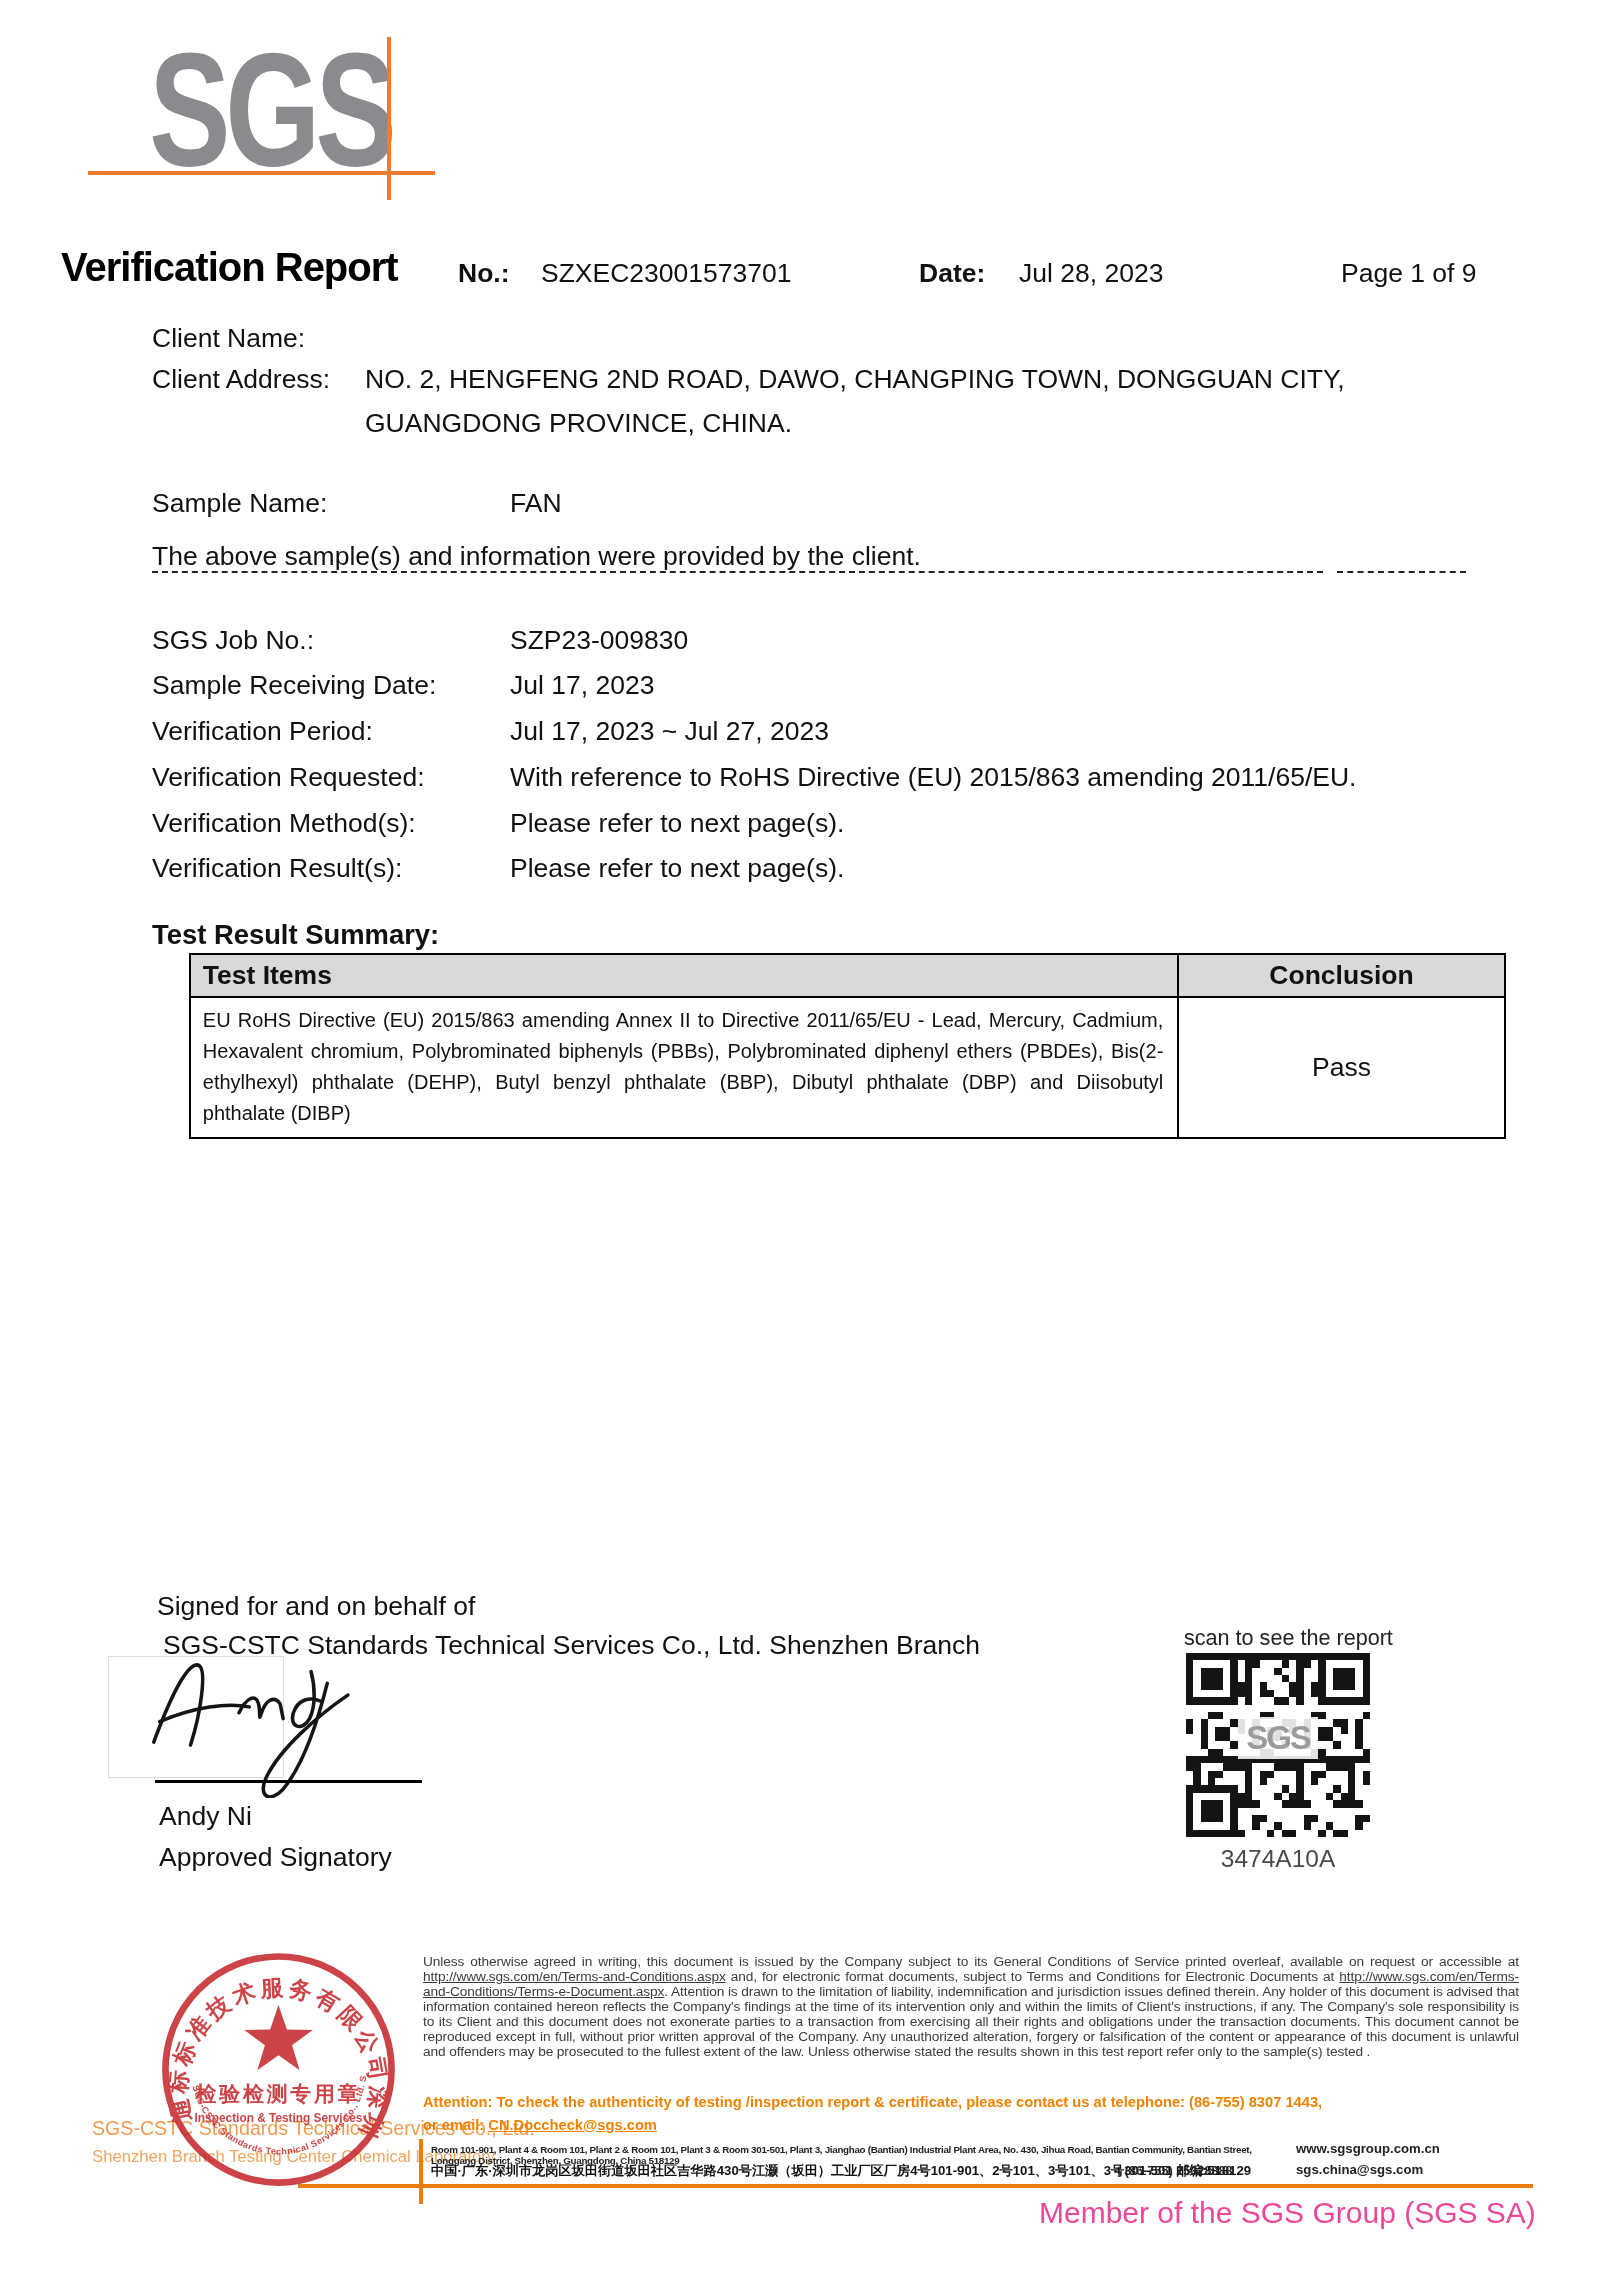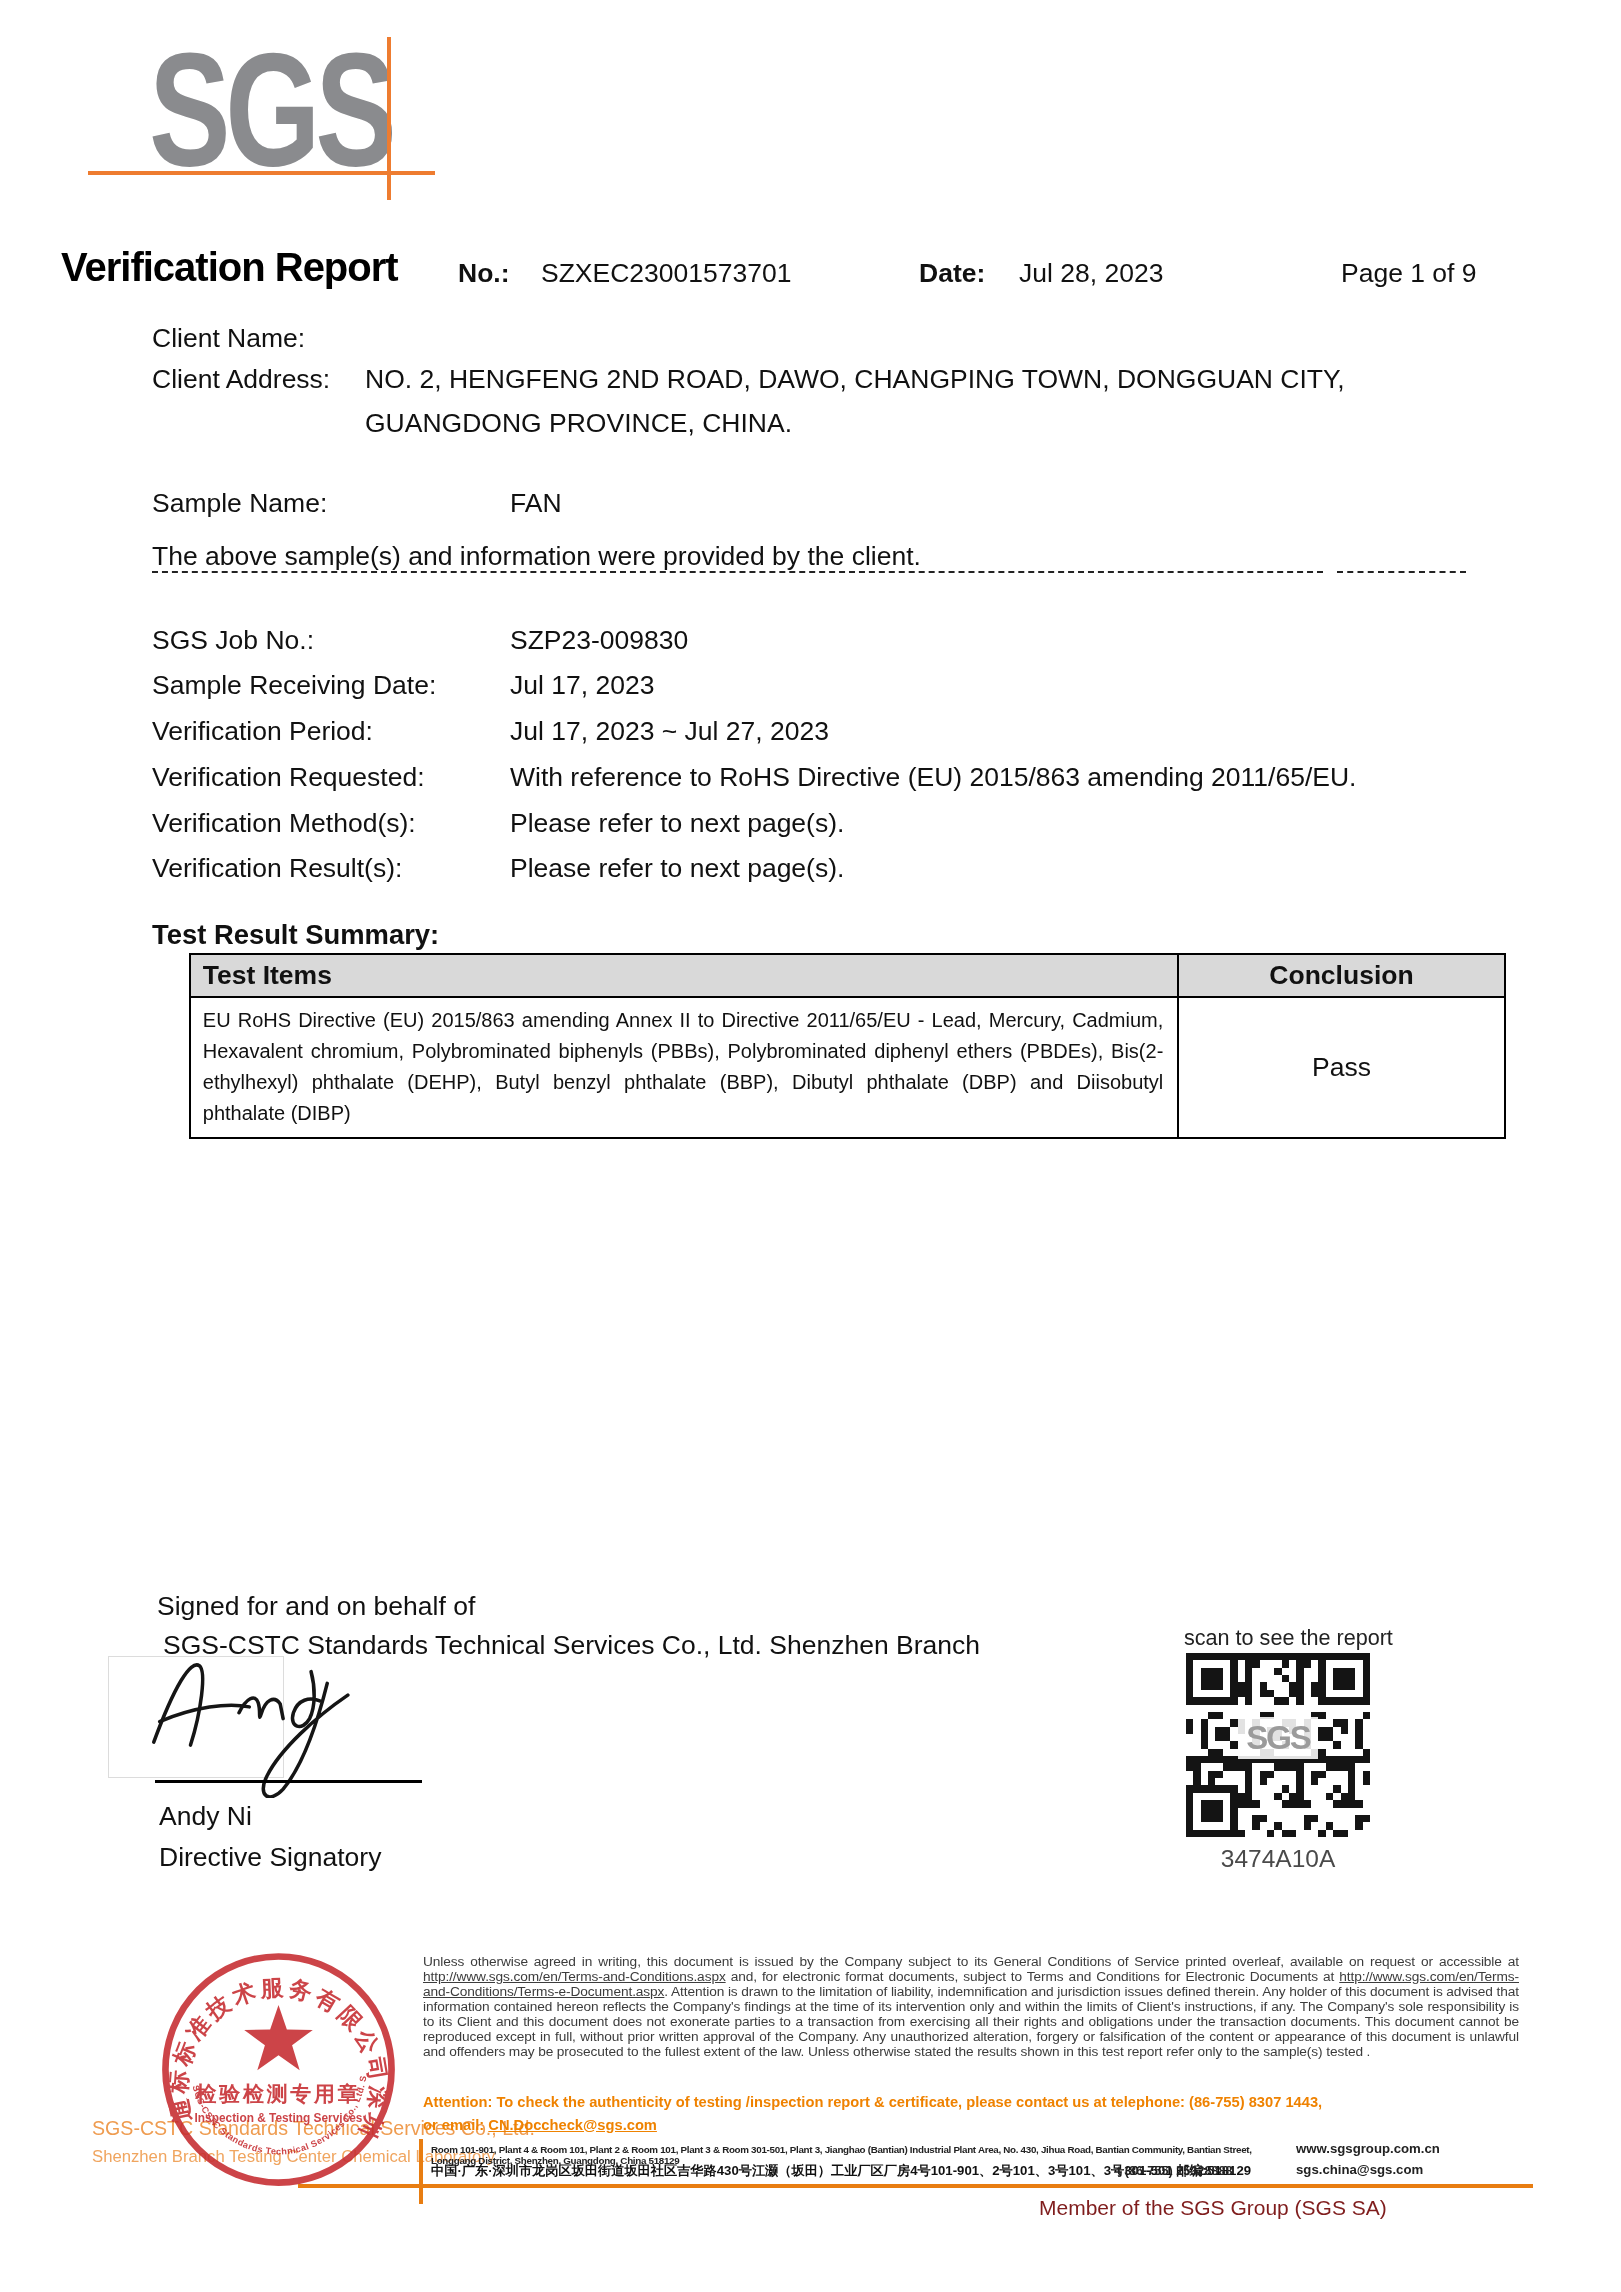--- a/index.html
+++ b/index.html
@@ -72,21 +72,21 @@
   .attention{left:423px;top:2091px;width:1108px;font-size:14.7px;line-height:22.5px;
     font-weight:bold;color:#ef8200;}
   .attention .u{text-decoration:underline;}
   .vbar-orange{left:419px;top:2139px;width:3.9px;height:65px;background:#e87d11;}
   .addr-en{left:431px;top:2144px;width:845px;font-size:9.8px;letter-spacing:-0.3px;color:#222;font-weight:bold;}
   .website{left:1296px;top:2141px;font-size:13.2px;color:#222;font-weight:bold;}
   .addr-cn{left:431px;top:2162px;font-size:13.2px;font-weight:bold;color:#111;}
   .phone{left:1117px;top:2164px;font-size:12.7px;color:#222;font-weight:bold;}
   .email-footer{left:1296px;top:2162px;font-size:13.2px;color:#222;font-weight:bold;}
   .orange-rule{left:298px;top:2184px;width:1235px;height:3.9px;background:#e87d11;}
-  .member{left:1039px;top:2196px;font-size:21px;color:#7f1d1d;}
+  .member{left:1039px;top:2196px;font-size:30px;color:#ec4899;}
 </style>
 </head>
 <body>
 
 <div class="page">
 
   <div class="abs logo-sgs">SGS</div>
   <div class="abs hline-orange"></div>
   <div class="abs vline-orange"></div>
 
@@ -142,21 +142,21 @@
     <g fill="none" stroke="#151515" stroke-width="2.4" stroke-linecap="round">
       <path d="M8,62 C22,24 33,6 39,10 C44,14 40,42 33,64"></path>
       <path d="M12,48 C36,38 58,35 73,38"></path>
       <path d="M66,42 C71,32 77,29 79,35 C81,41 79,49 81,43 C84,33 90,30 94,36 L96,46"></path>
       <path d="M115,14 C118,25 118,38 114,46 C109,55 100,52 103,42 C106,33 114,31 121,34"></path>
       <path d="M126,22 C120,46 110,77 96,94 C87,104 78,99 85,85 C94,67 118,45 140,30"></path>
     </g>
   </svg>
   <div class="abs sig-rule"></div>
   <div class="abs t27" style="left:159px;top:1800px">Andy Ni</div>
-  <div class="abs t27" style="left:159px;top:1841px">Directive Signatory</div>
+  <div class="abs t27" style="left:159px;top:1841px">Approved Signatory</div>
 
   <div class="abs qr-caption">scan to see the report</div>
   <div class="abs qr-box">
       <i style="grid-row:1;grid-column:1"></i>
       <i style="grid-row:1;grid-column:2"></i>
       <i style="grid-row:1;grid-column:3"></i>
       <i style="grid-row:1;grid-column:4"></i>
       <i style="grid-row:1;grid-column:5"></i>
       <i style="grid-row:1;grid-column:6"></i>
       <i style="grid-row:1;grid-column:7"></i>

